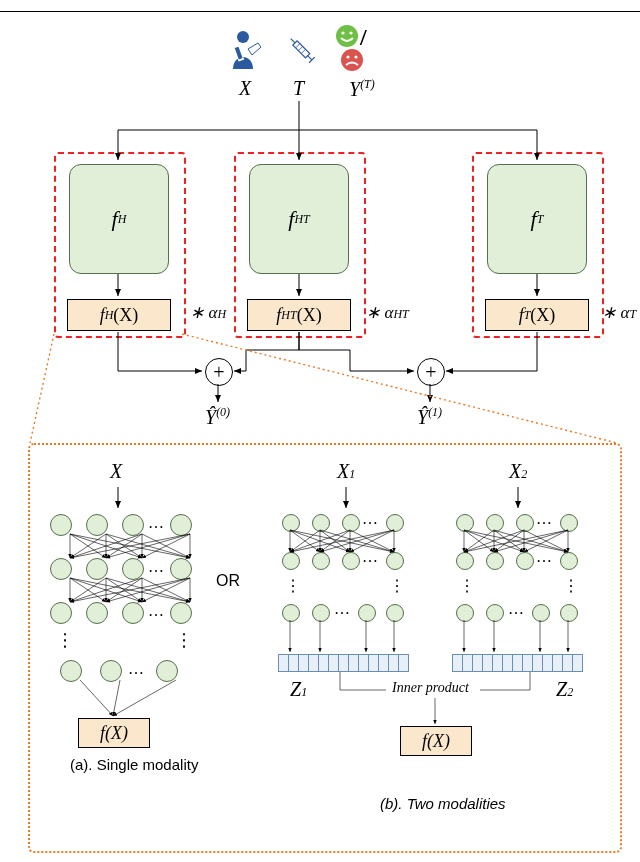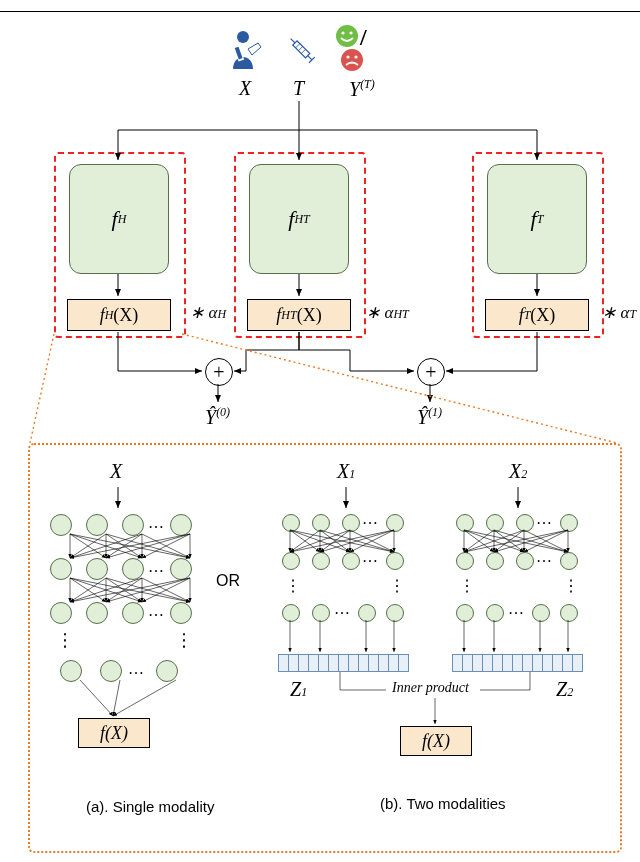--- a/index.html
+++ b/index.html
@@ -394,24 +394,24 @@
 </div>
 
 <div class="abs inner-product" style="left:392px; top:680px;font-style:italic;">
   <span>Inner product</span>
 </div>
 
 <div class="abs fn-box-small" style="left:400px; top:726px; width:70px; height:28px;">
   <span>f(X)</span>
 </div>
 
-<div class="abs small-txt" style="left:70px; top:798px;margin-left:16px;">
+<div class="abs small-txt" style="left:70px; top:756px;">
   <span>(a). Single modality</span>
 </div>
-<div class="abs small-txt" style="left:380px; top:795px;">
+<div class="abs small-txt" style="left:380px; top:795px;font-style:italic;">
   <span>(b). Two modalities</span>
 </div>
 
 <svg class="edges" width="640" height="862" id="nn-edges">
       <line x1="70" y1="534" x2="70" y2="558" class="nnline" marker-end="url(#ah)"></line>
       <line x1="70" y1="534" x2="106" y2="558" class="nnline" marker-end="url(#ah)"></line>
       <line x1="70" y1="534" x2="142" y2="558" class="nnline" marker-end="url(#ah)"></line>
       <line x1="70" y1="534" x2="190" y2="558" class="nnline" marker-end="url(#ah)"></line>
       <line x1="106" y1="534" x2="70" y2="558" class="nnline" marker-end="url(#ah)"></line>
       <line x1="106" y1="534" x2="106" y2="558" class="nnline" marker-end="url(#ah)"></line>

